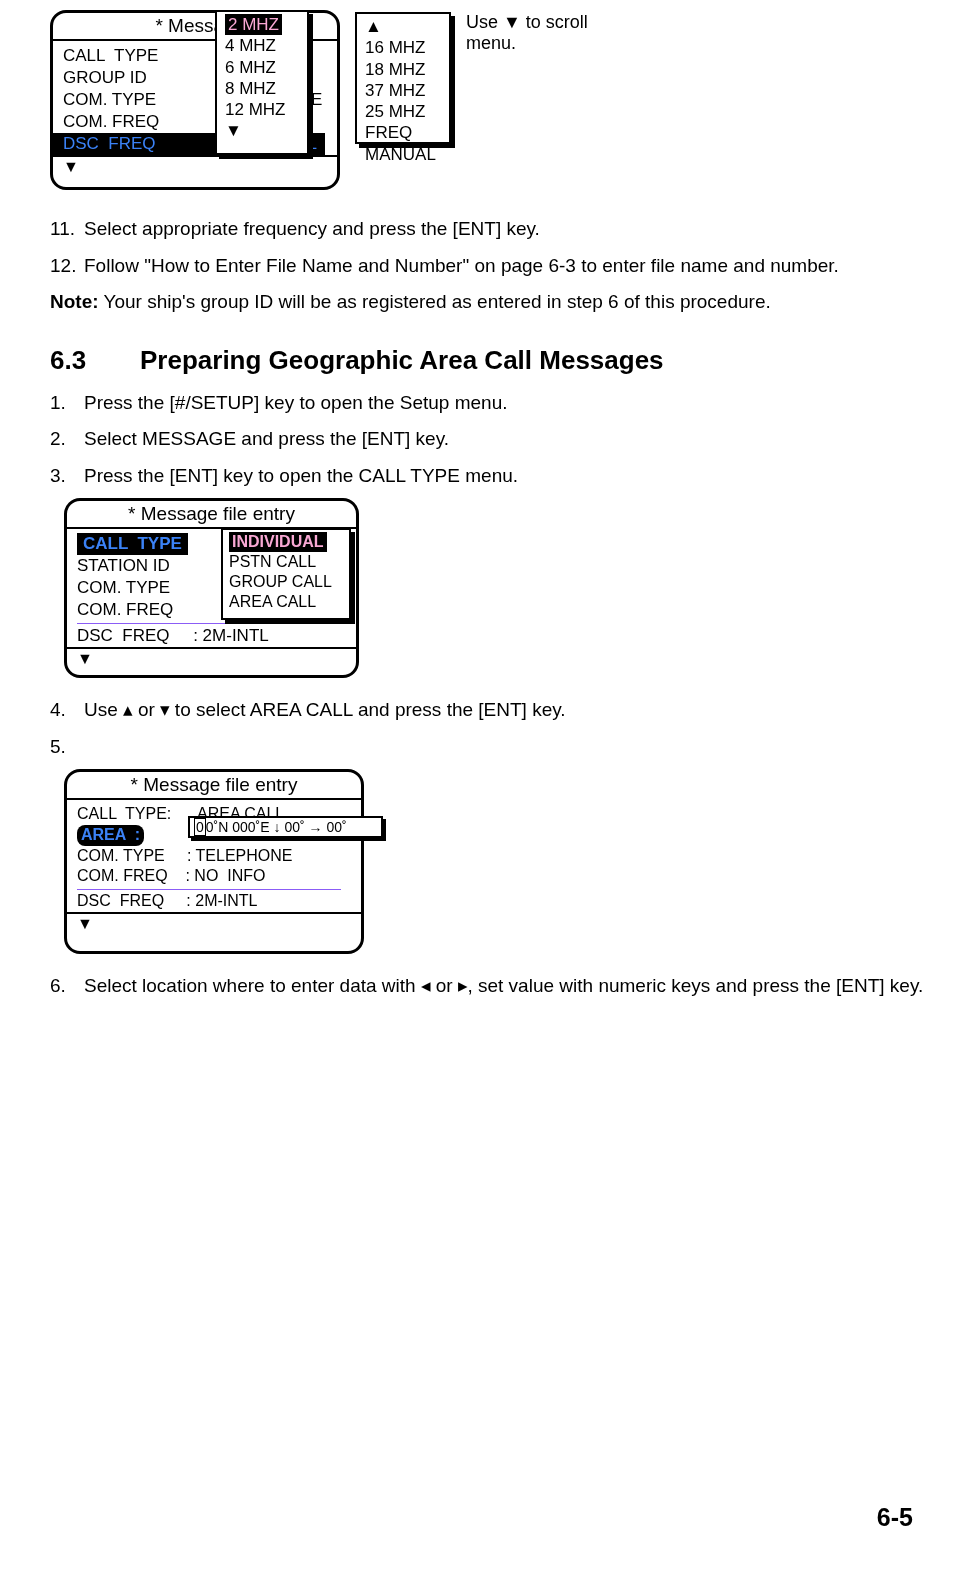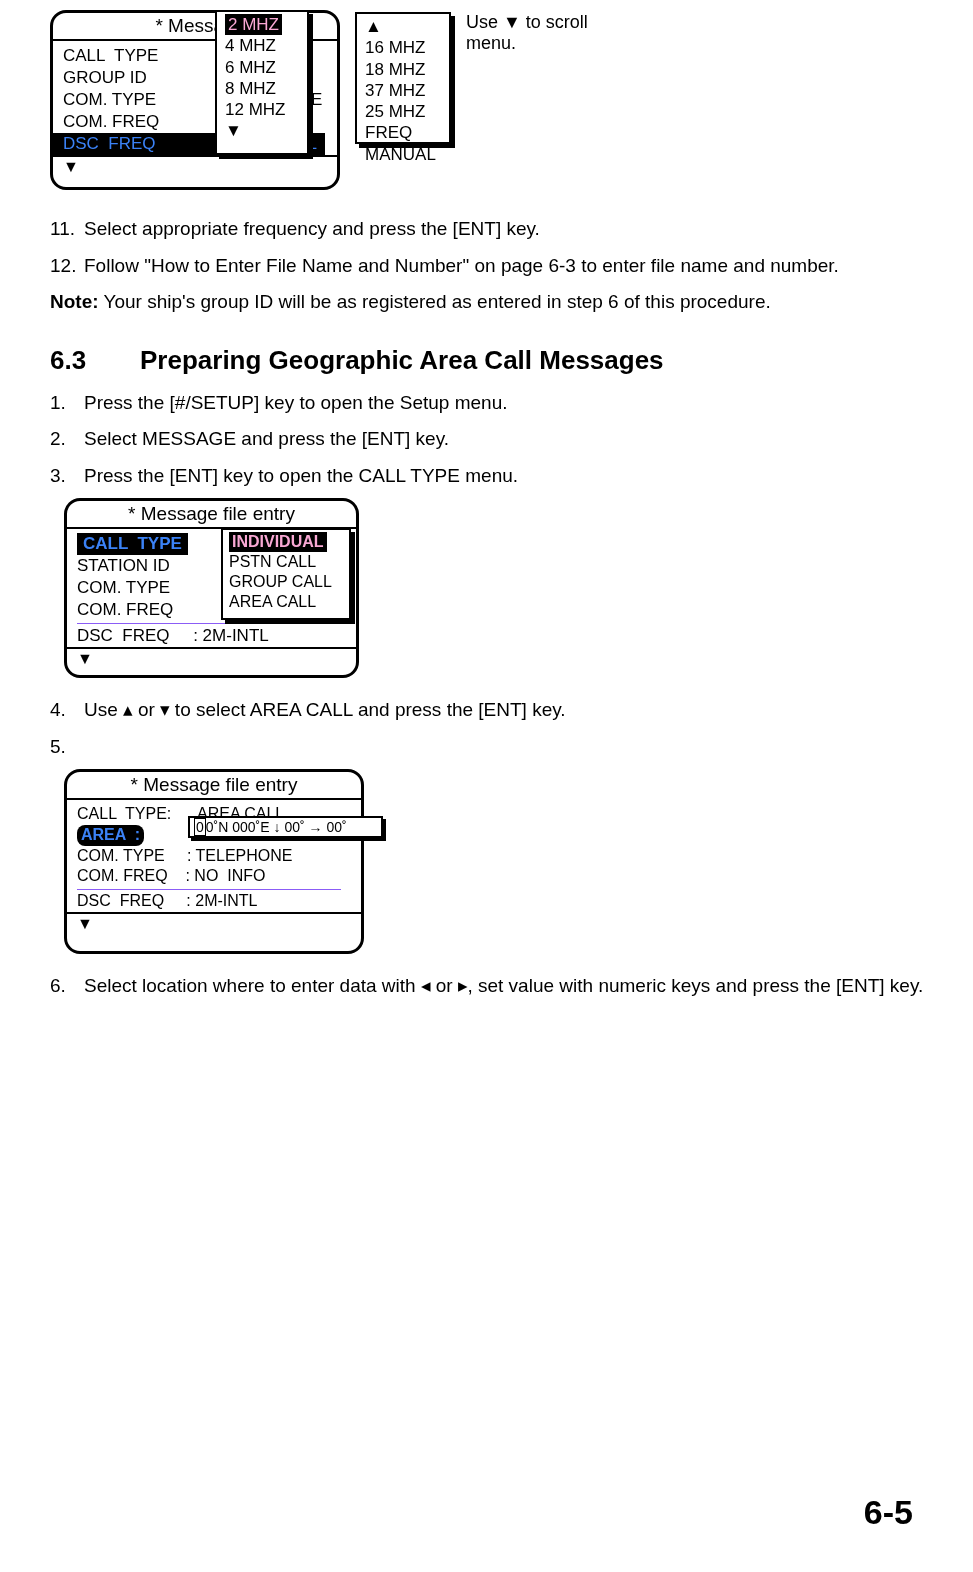--- a/index.html
+++ b/index.html
@@ -134,21 +134,21 @@
       margin-left: 28px;
     }
     .area-cursor {
       border: 1px solid #000;
       padding: 0 1px;
     }
     .page-num {
       position: absolute;
       bottom: 40px;
       right: 60px;
-      font-size: 34px;
+      font-size: 25px;
       font-weight: bold;
       text-align: right;
     }
   </style>
 </head>
 <body>
 
 <div class="top-row">
   <div class="panel panel-1">
     <div class="panel-title">* Messag</div>

